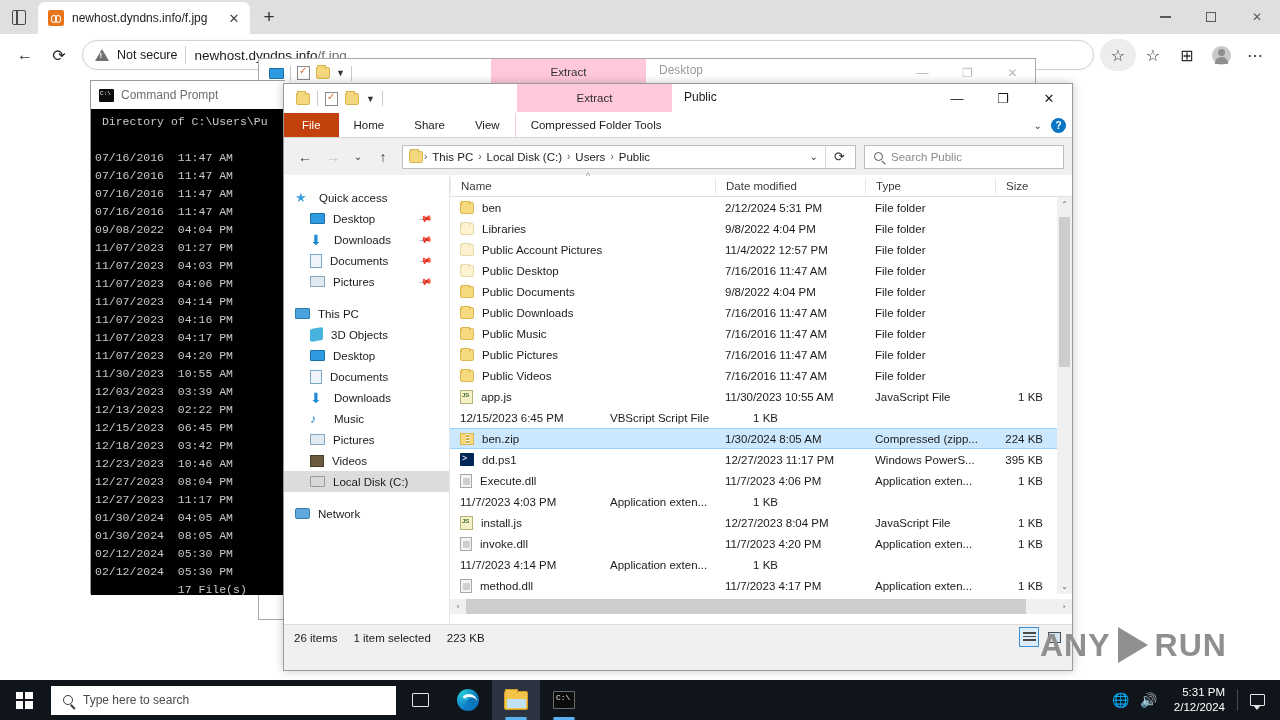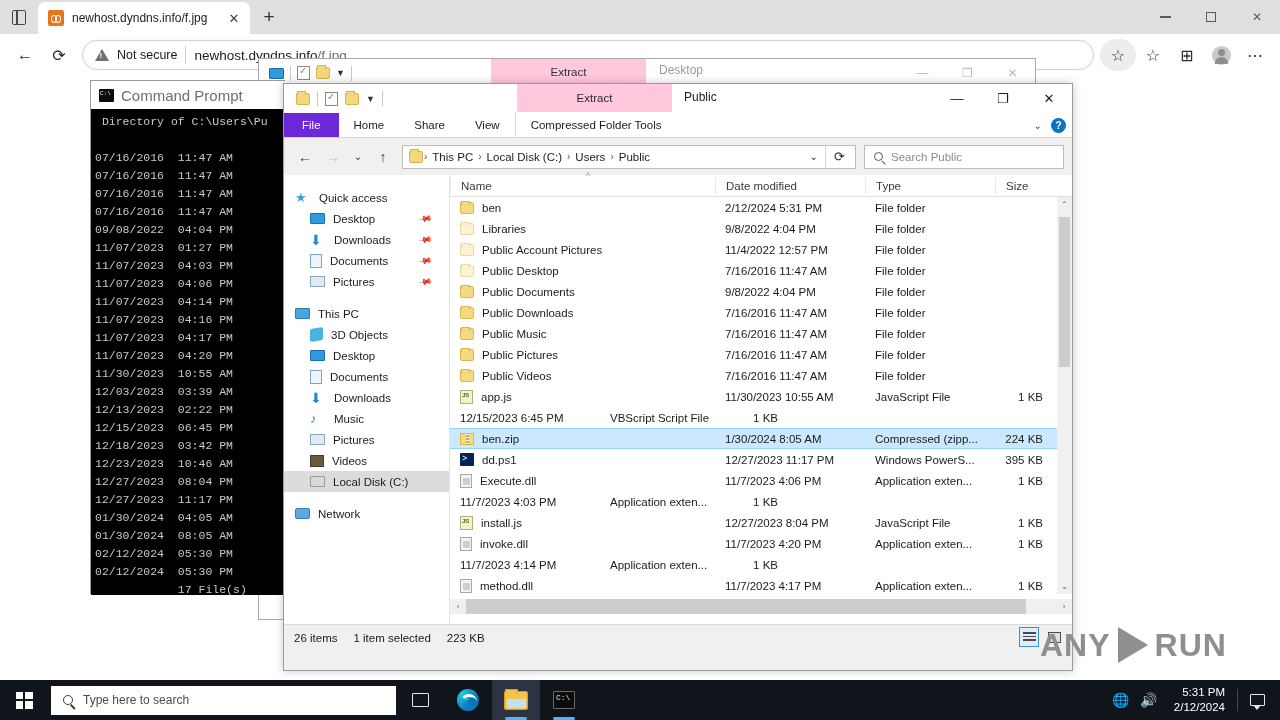--- a/index.html
+++ b/index.html
@@ -106,21 +106,21 @@
     background: #000000; border: 1px solid #9b9b9b;
   }
   .cmd-title {
     position: absolute; left: 0; top: 0; width: 195px; height: 28px;
     background: #ffffff; display: flex; align-items: center; gap: 7px; padding-left: 8px;
   }
   .cmd-ico { width: 15px; height: 13px; background: #0b0b0b; border-radius: 1px;
              position: relative; flex: 0 0 auto; }
   .cmd-ico::after { content:"C:\\"; position:absolute; left:1px; top:1px; font-size:6px;
                     color:#ffffff; font-family:"Liberation Mono", monospace; }
-  .cmd-title-text { font-size: 15px; color: #6e6e6e; white-space: nowrap; }
+  .cmd-title-text { font-size: 12px; color: #6e6e6e; white-space: nowrap; }
   .cmd-body {
     position: absolute; left: 0; top: 28px; width: 195px; height: 486px;
     background: #000000; color: #c8c8c8; overflow: hidden;
     font-family: "Liberation Mono", monospace; font-size: 11.5px; line-height: 18px;
     padding: 4px 0 0 4px; white-space: pre;
   }
   .cmd-line { white-space: pre; }
 
   
   .bg-explorer {
@@ -173,21 +173,21 @@
   .fx-wintitle { position: absolute; left: 400px; top: 6px; font-size: 12px; color: #1b1b1b; }
   .fx-wc { position: absolute; right: 0; top: 0; height: 29px; display: flex; }
   .fx-wc .wcc { width: 46px; height: 29px; display:flex; align-items:center; justify-content:center;
                 color:#1b1b1b; font-size: 13px; }
 
   .fx-ribbon {
     height: 25px; background: #ffffff; border-bottom: 1px solid #d6d6d6;
     display: flex; align-items: stretch; position: relative;
   }
   .rt { padding: 0 15px; display:flex; align-items:center; font-size: 11.5px; color: #1b1b1b; }
-  .rt.file { background: #6d28d9; color: #ffffff; padding: 0 18px; }
+  .rt.file { background: #c2410c; color: #ffffff; padding: 0 18px; }
   .rt.ctx { background: #ffffff; color: #1b1b1b; border-left: 1px solid #ffc8dd; }
   .ribbon-right { position: absolute; right: 6px; top: 0; height: 25px; display: flex; align-items: center; gap: 9px; }
   .rb-caret { font-size: 10px; color: #444; }
   .rb-help { width: 15px; height: 15px; border-radius: 50%; background: #0a74c4; color: #fff;
              font-size: 10px; display: flex; align-items: center; justify-content: center;
              font-weight: bold; }
 
   .fx-navbar {
     height: 37px; background: #f0f0f0; display: flex; align-items: center; padding: 0 8px; gap: 2px;
   }

